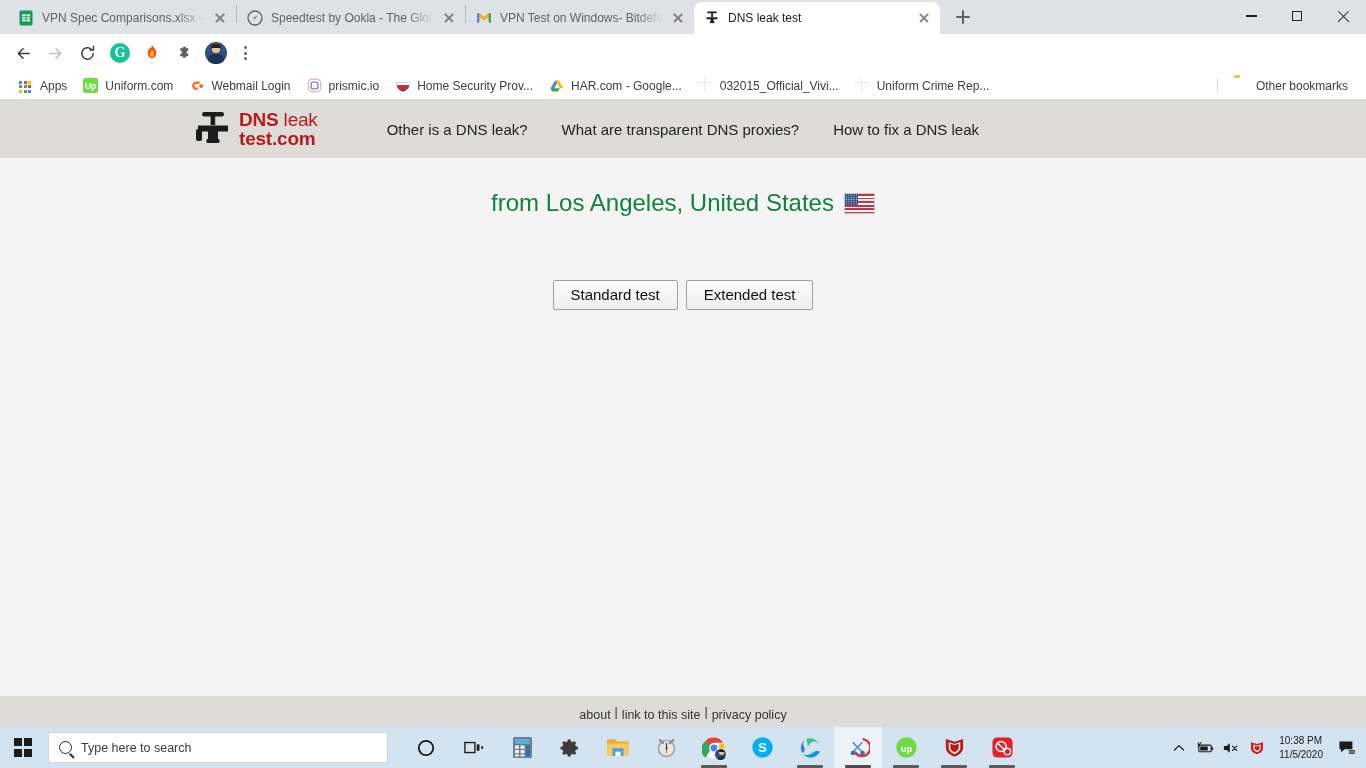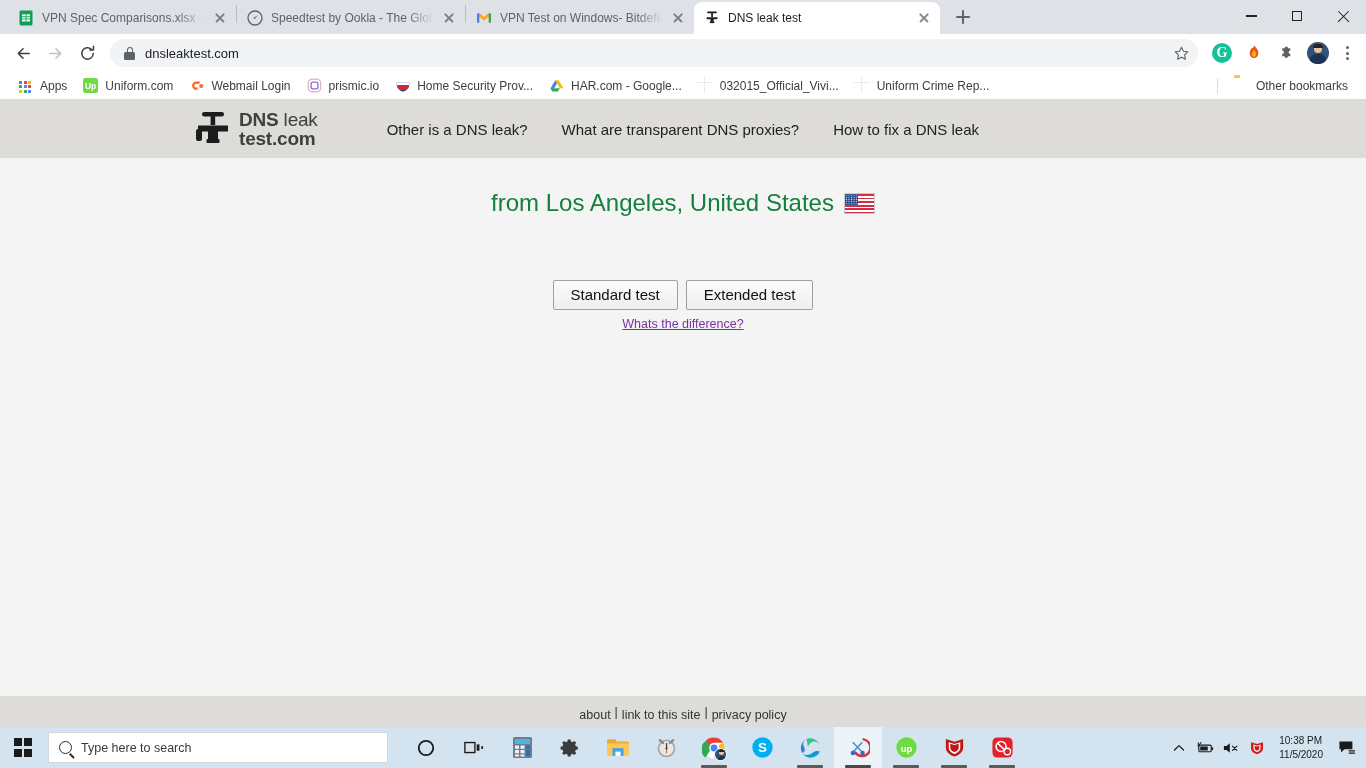--- a/index.html
+++ b/index.html
@@ -113,21 +113,21 @@
 
   
   .page { height: 627px; background: #f4f4f4; overflow: hidden; position: relative; }
 
   .site-header {
     height: 58px; background: #dddcd8; display: flex; align-items: center;
   }
   .site-header-inner { display: flex; align-items: center; padding-left: 196px; gap: 0; }
   .logo { display: flex; align-items: center; gap: 9px; margin-right: 52px; }
   .logo .tap { width: 34px; height: 38px; position: relative; }
-  .logo .txt { font-size: 19px; line-height: 19px; color: #404040; font-weight: bold; letter-spacing:-.2px; }
+  .logo .txt { font-size: 19px; line-height: 19px; color: #b91c1c; font-weight: bold; letter-spacing:-.2px; }
   .logo .txt .lite { font-weight: normal; }
   .nav-link { font-size: 15px; color: #222; text-decoration: none; padding: 0 17px; white-space: nowrap; }
 
   .hero { text-align: center; }
   .hello { font-size: 37px; font-weight: bold; color: #111; margin-top: 63px; letter-spacing: -.3px; }
   .from  { font-size: 24px; color: #15803d; margin-top: 31px; display:flex; align-items:center; justify-content:center; gap:10px; }
 
   .flag { width: 31px; height: 21px; display:inline-block; position: relative; overflow: hidden;
           border: 1px solid #c8c8c8; vertical-align: middle; background: #fff; }
   .flag .stripes { position:absolute; inset:0;
@@ -269,32 +269,20 @@
           <path d="M4 10 H15 M10.5 5 L15.5 10 L10.5 15" fill="none" stroke="#bdc1c6" stroke-width="1.6" stroke-linecap="round" stroke-linejoin="round"></path>
         </svg>
     </div>
     <div class="navbtn">
       <svg width="19" height="19" viewBox="0 0 20 20">
         <path d="M16 10 a6 6 0 1 1 -1.9 -4.4" fill="none" stroke="#3c4043" stroke-width="1.6" stroke-linecap="round"></path>
         <path d="M16.3 2.4 L16.3 6.3 L12.4 6.3" fill="none" stroke="#3c4043" stroke-width="1.6" stroke-linecap="round" stroke-linejoin="round"></path>
       </svg>
     </div>
 
-    <div class="omnibox">
-      <span class="lock">
-          <span class="shackle"></span>
-          <span class="body"></span>
-        </span>
-      <span class="url">dnsleaktest.com</span>
-      <span class="star">
-        <svg width="17" height="17" viewBox="0 0 20 20">
-            <path d="M10 2.6 L12.3 7.4 L17.4 8.1 L13.7 11.7 L14.6 16.8 L10 14.4 L5.4 16.8 L6.3 11.7 L2.6 8.1 L7.7 7.4 Z" fill="none" stroke="#5f6368" stroke-width="1.3" stroke-linejoin="round"></path>
-          </svg>
-      </span>
-    </div>
 
     <div class="tbicon">
         <span class="gram">G</span>
       </div>
     <div class="tbicon">
       <svg width="18" height="18" viewBox="0 0 20 20">
         <path d="M10 1.5 C12.6 5 14.8 6.2 14.8 9.6 C14.8 13.3 12.6 15.6 10 15.6 C7.4 15.6 5.2 13.3 5.2 9.6 C5.2 7 7 5.5 8.1 3.6 C8.6 5.3 9.2 5.5 10 1.5 Z" fill="#ef5223"></path>
         <path d="M10 6.5 C11.3 8.6 12.1 9.2 12.1 11 C12.1 12.9 11.1 14.2 10 14.2 C8.9 14.2 7.9 12.9 7.9 11 C7.9 9.5 9 8.5 10 6.5 Z" fill="#fbbc04"></path>
       </svg>
     </div>
@@ -438,21 +426,20 @@
         <span class="flag">
           <span class="stripes"></span>
             <span class="canton"></span>
         </span>
       </div>
 
       <div class="btnrow">
         <button class="xbtn">Standard test</button>
         <button class="xbtn">Extended test</button>
       </div>
-      <a class="difflink" href="#">Whats the difference?</a>
     </div>
 
     <div class="site-footer">
       <a href="#">about</a>
       <span class="sep">|</span>
       <a href="#">link to this site</a>
       <span class="sep">|</span>
       <a href="#">privacy policy</a>
     </div>
   </div>

